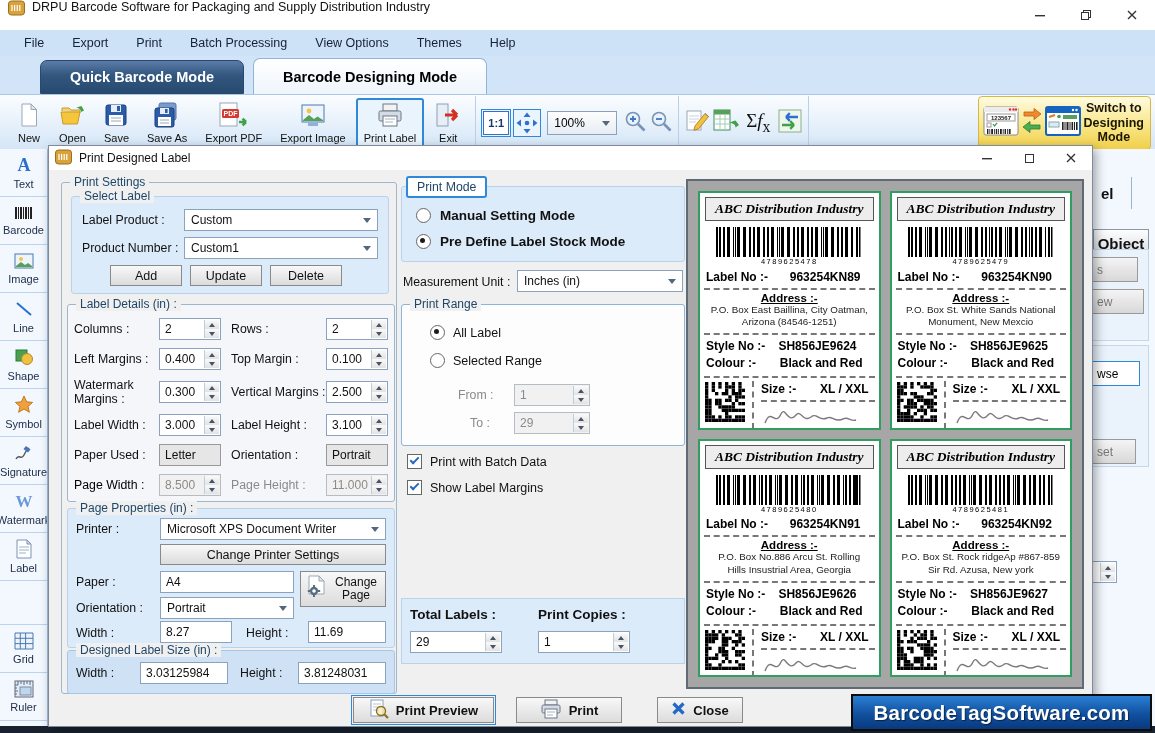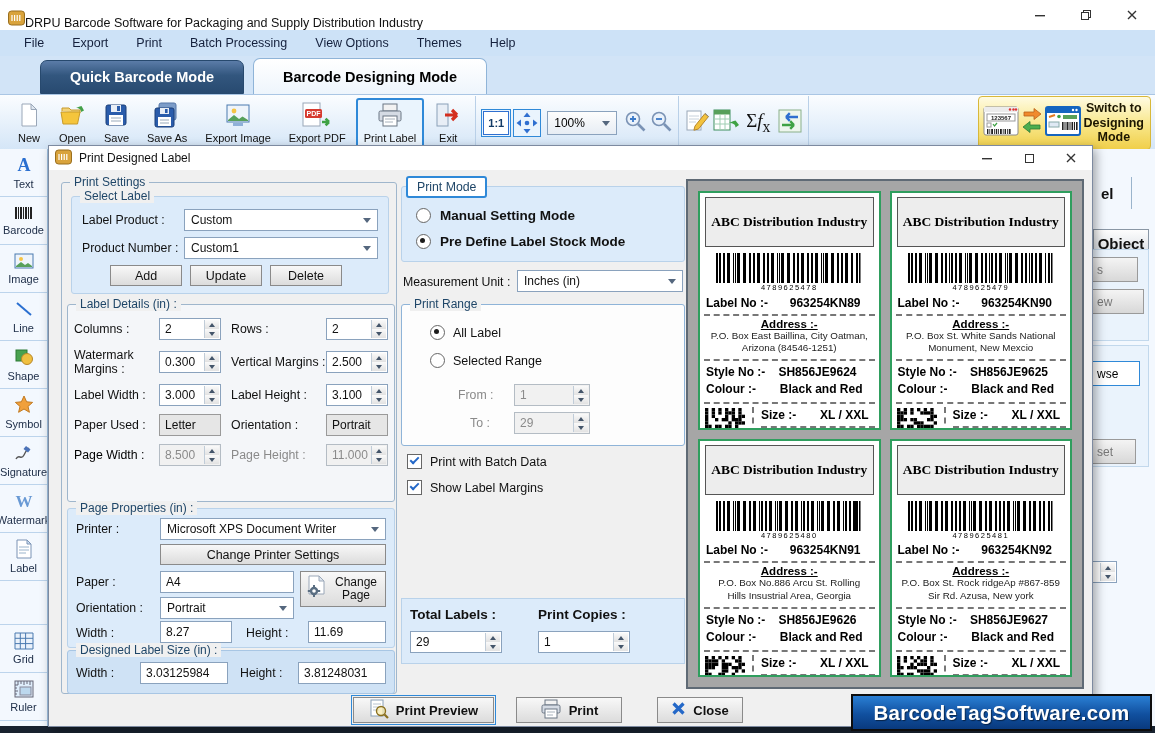--- a/index.html
+++ b/index.html
@@ -1,18 +1,18 @@
 <!DOCTYPE html>
 <html><head>
 <meta charset="utf-8">
 <style>
   html,body{margin:0;padding:0;background:#333;}
   .app{position:relative;width:1155px;height:733px;background:#d7e7f8;font-family:"Liberation Sans",sans-serif;overflow:hidden;}
   
-  .titlebar{position:absolute;left:0;top:0;right:0;height:30px;background:#fff;display:flex;align-items:flex-end;padding-left:8px;border-bottom:1px solid #e2e6ea;}
+  .titlebar{position:absolute;left:0;top:0;right:0;height:30px;background:#fff;display:flex;align-items:flex-start;padding-left:8px;gap:7px;border-bottom:1px solid #e2e6ea;}
   .apptitle{font-size:12.5px;color:#111;}
   .wincontrols{margin-left:auto;display:flex;height:100%;}
   .winbtn{width:46px;height:100%;display:flex;align-items:center;justify-content:center;color:#333;}
   
   .menubar{position:absolute;top:30px;left:0;right:0;height:26px;background:#cde2f7;display:flex;align-items:center;padding-left:10px;gap:0;font-size:12.5px;color:#14203c;}
   .menuitem{padding:4px 14px;}
   
   .tabrow{position:absolute;top:56px;left:0;right:0;height:38px;background:#d2e4f7;}
   .tab{position:absolute;bottom:0;display:flex;align-items:center;justify-content:center;font-weight:bold;font-size:14.5px;border-radius:7px 7px 0 0;}
   .tab.quick{left:40px;width:202px;height:32px;background:linear-gradient(#5b7ca8,#32567e 45%,#284a70);color:#fff;border:1px solid #27496e;}
@@ -72,21 +72,21 @@
   .optrow{display:flex;align-items:center;gap:8px;font-size:12.5px;color:#111;}
   .ldrow{display:flex;align-items:center;padding:0 6px;margin-bottom:8px;}
   .ldl1{width:86px;} .ldl2{width:96px;margin-left:10px;}
   .ldf{width:62px;flex:none;}
   
   .pmlegend{position:absolute;top:-11px;left:4px;background:#fff;border:2px solid #2f89d8;border-radius:3px;padding:2px 9px;font-size:12.3px;color:#1f4668;}
   .pmopt{display:flex;align-items:center;gap:9px;font-size:13.5px;font-weight:bold;color:#111;}
   
   .preview{position:absolute;left:637px;top:33px;width:398px;height:510px;background:#a6a6a6;border:2px solid #5f6a75;box-sizing:border-box;display:grid;grid-template-columns:1fr 1fr;gap:9px;padding:10px;}
   .plabel{background:#fff;border:2px solid #2f9e5e;padding:3px 4px;display:flex;flex-direction:column;overflow:hidden;box-sizing:border-box;}
-  .phdr{border:1px solid #555;background:#ededed;font-family:"Liberation Serif",serif;font-weight:bold;font-size:13.5px;color:#000;text-align:center;padding:16px 0;margin:1px;}
+  .phdr{border:1px solid #555;background:#ededed;font-family:"Liberation Serif",serif;font-weight:bold;font-size:13.5px;color:#000;text-align:center;padding:3px 0;margin:1px;font-style:italic;}
   .bcwrap{text-align:center;padding-top:5px;line-height:0;}
   .bcnum{font-size:7.5px;color:#000;text-align:center;letter-spacing:1.5px;line-height:1.3;padding-bottom:1px;}
   .prow{display:flex;justify-content:space-between;font-weight:bold;font-size:12px;color:#000;padding:2px 4px 4px 2px;}
   .sect{border-top:2px dashed #777;}
   .addr{text-align:center;padding:2px 0 4px;}
   .addrtitle{font-weight:bold;font-size:11.5px;text-decoration:underline;color:#000;}
   .addrline{font-size:9.8px;color:#222;line-height:1.3;}
   .stylegrp{padding:3px 0 4px;}
   .pbot{display:flex;flex:1;padding-top:3px;}
   .dmwrap{width:42px;flex:none;padding:1px 0 0 1px;line-height:0;}
@@ -179,36 +179,36 @@
               <rect x="6" y="1" width="17" height="17" rx="2" fill="#7c9cc8" stroke="#5577a8"></rect>
               <rect x="2" y="6" width="19" height="19" rx="2" fill="#2a5cab" stroke="#1b3f78"></rect>
               <rect x="7" y="6" width="9" height="6" fill="#e8eef6"></rect>
               <rect x="12" y="7" width="2.6" height="4" fill="#2a5cab"></rect>
               <rect x="5" y="15" width="13" height="9" fill="#fff"></rect>
               <path d="M7 18h9M7 21h9" stroke="#9ab"></path>
             </svg></span>
           <span>Save As</span>
         </div>
         <div class="tbtn">
+          <span><svg width="32" height="26" viewBox="0 0 32 26">
+              <rect x="2" y="1" width="17" height="23" fill="#fff" stroke="#9aa7b8"></rect>
+              <rect x="4" y="7" width="17" height="9" rx="1.5" fill="#d63a2f"></rect>
+              <text x="12.5" y="14" font-size="7" fill="#fff" text-anchor="middle" font-weight="bold" font-family="Liberation Sans,sans-serif">PDF</text>
+              <path d="M21 20h7m0 0l-3.4-3.4M28 20l-3.4 3.4" stroke="#3fa244" stroke-width="2.6" fill="none"></path>
+            </svg></span>
+          <span>Export PDF</span>
+        </div>
+        <div class="tbtn">
           <span><svg width="26" height="26" viewBox="0 0 26 26">
               <rect x="2" y="3" width="22" height="17" fill="#eef4fb" stroke="#4a7ab0"></rect>
               <circle cx="9" cy="9" r="2.4" fill="#f6c445"></circle>
               <path d="M3 18l6-5 5 4 3.5-2.5L23 18v1H3z" fill="#57a05a"></path>
               <rect x="8" y="21" width="10" height="3" fill="#8fb0d8"></rect>
             </svg></span>
           <span>Export Image</span>
-        </div>
-        <div class="tbtn">
-          <span><svg width="32" height="26" viewBox="0 0 32 26">
-              <rect x="2" y="1" width="17" height="23" fill="#fff" stroke="#9aa7b8"></rect>
-              <rect x="4" y="7" width="17" height="9" rx="1.5" fill="#d63a2f"></rect>
-              <text x="12.5" y="14" font-size="7" fill="#fff" text-anchor="middle" font-weight="bold" font-family="Liberation Sans,sans-serif">PDF</text>
-              <path d="M21 20h7m0 0l-3.4-3.4M28 20l-3.4 3.4" stroke="#3fa244" stroke-width="2.6" fill="none"></path>
-            </svg></span>
-          <span>Export PDF</span>
         </div>
         <div class="tbtn highlight">
           <span><svg width="28" height="26" viewBox="0 0 28 26">
               <rect x="7" y="2" width="14" height="7" fill="#f2f2f2" stroke="#6b7684"></rect>
               <rect x="3" y="9" width="22" height="10" rx="1.5" fill="#d5dbe4" stroke="#6b7684"></rect>
               <rect x="7" y="14" width="14" height="10" fill="#fff" stroke="#6b7684"></rect>
               <path d="M9 17h10M9 20h8" stroke="#a8b2bc"></path>
             </svg></span>
           <span>Print Label</span>
         </div>
@@ -487,20 +487,38 @@
             <div class="spin ldf">
               <span>2</span>
               <span class="arrows">
                 <span class="arr up"></span>
                 <span class="arr dn"></span>
               </span>
             </div>
             <span class="flabel ldl2">Rows :</span>
             <div class="spin ldf">
               <span>2</span>
+              <span class="arrows">
+                <span class="arr up"></span>
+                <span class="arr dn"></span>
+              </span>
+            </div>
+          </div>
+          <div class="ldrow">
+            <span class="flabel ldl1">Left Margins :</span>
+            <div class="spin ldf">
+              <span>0.400</span>
+              <span class="arrows">
+                <span class="arr up"></span>
+                <span class="arr dn"></span>
+              </span>
+            </div>
+            <span class="flabel ldl2">Top Margin :</span>
+            <div class="spin ldf">
+              <span>0.100</span>
               <span class="arrows">
                 <span class="arr up"></span>
                 <span class="arr dn"></span>
               </span>
             </div>
           </div>
           <div class="ldrow">
             <span class="flabel ldl1">Watermark Margins :</span>
             <div class="spin ldf">
               <span>0.300</span>

